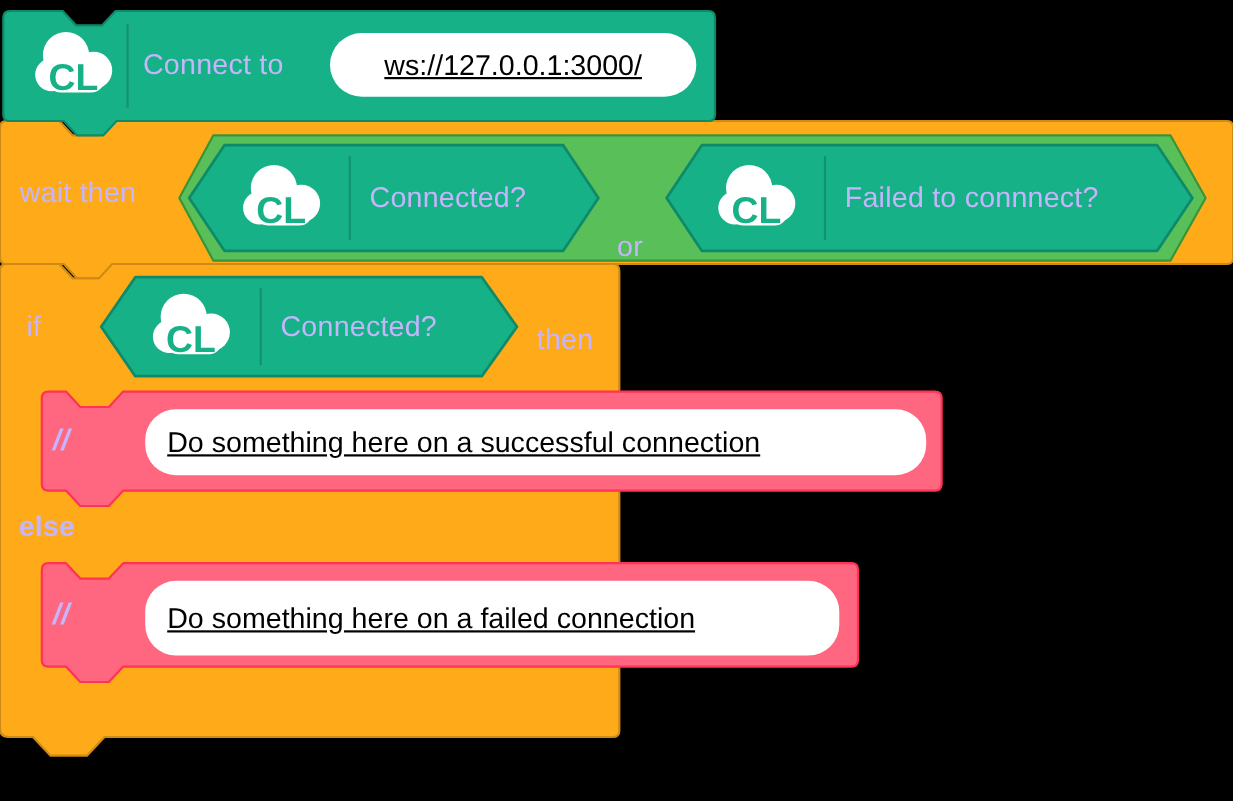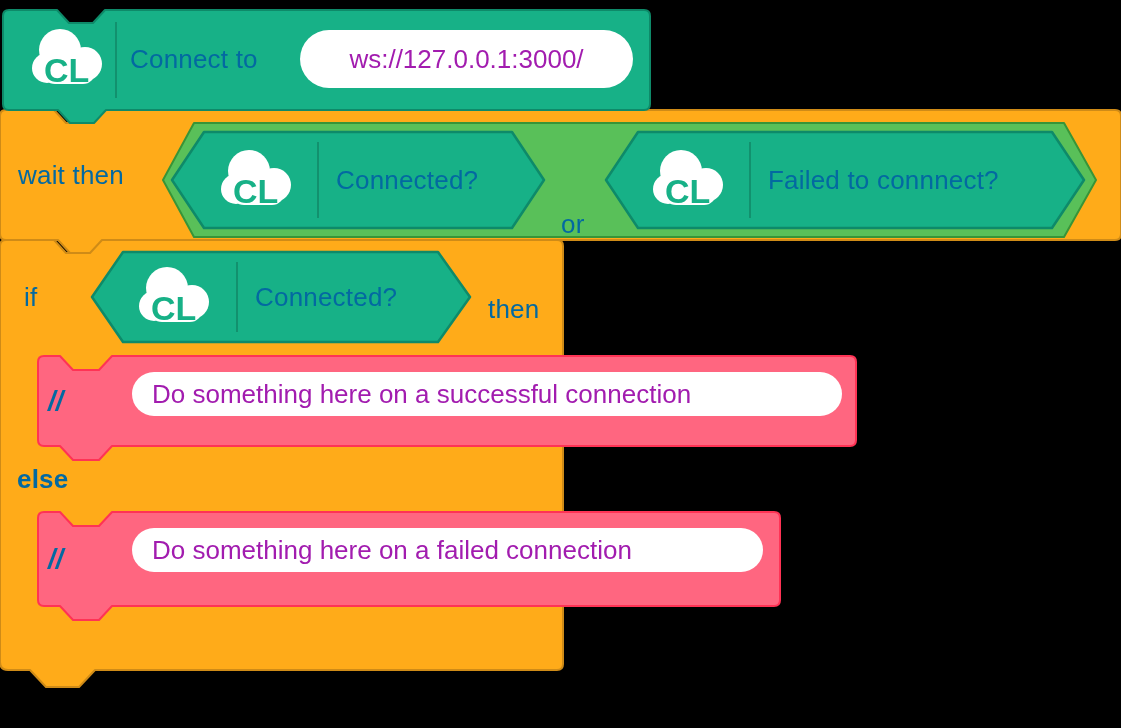--- a/index.html
+++ b/index.html
@@ -1,23 +1,23 @@
 <!DOCTYPE html>
 <html><head>
 <meta charset="utf-8">
 <style>
   html,body{margin:0;padding:0;background:#000;}
   .stage{position:relative;width:1121px;height:728px;background:#000;overflow:hidden;
          font-family:"Liberation Sans", sans-serif;}
   svg.blocks{position:absolute;left:0;top:0;}
-  .lbl{position:absolute;transform:translateY(-50%);white-space:nowrap;color:#0369a1;
+  .lbl{position:absolute;transform:translateY(-50%);white-space:nowrap;color:#c4b5fd;
        font-size:26px;font-weight:500;letter-spacing:.2px;}
   .slash{font-style:italic;font-weight:700;font-size:27px;}
   .pill{position:absolute;background:#fff;display:flex;align-items:center;
-        color:#a21caf;font-size:26px;box-sizing:border-box;}
+        color:#000000;font-size:26px;box-sizing:border-box;text-decoration:underline;}
   .pill.center{justify-content:center;}
   .pill.left{padding-left:20px;}
 </style>
 </head>
 <body>
 
 <div class="stage">
 
   <svg class="blocks" width="1121" height="728" viewBox="0 0 1121 728">
     <defs>
@@ -74,22 +74,22 @@
   <div class="lbl" style="left:336px;top:180px;">Connected?</div>
   <div class="lbl" style="left:561px;top:180px;margin-top:44px;">or</div>
   <div class="lbl" style="left:768px;top:180px;">Failed to connnect?</div>
 
   <div class="lbl" style="left:24px;top:297px;">if</div>
   <div class="lbl" style="left:255px;top:297px;">Connected?</div>
   <div class="lbl" style="left:488px;top:297px;margin-top:12px;">then</div>
   <div class="lbl" style="left:17px;top:479px;font-weight:bold;">else</div>
 
   <div class="lbl slash" style="left:48px;top:401px;">//</div>
-  <div class="pill left" style="left:132px;top:372px;width:710px;height:44px;border-radius:28px;">
+  <div class="pill left" style="left:132px;top:372px;width:710px;height:60px;border-radius:28px;">
     <span>Do something here on a successful connection</span>
   </div>
 
   <div class="lbl slash" style="left:48px;top:559px;">//</div>
-  <div class="pill left" style="left:132px;top:528px;width:631px;height:44px;border-radius:28px;">
+  <div class="pill left" style="left:132px;top:528px;width:631px;height:68px;border-radius:28px;">
     <span>Do something here on a failed connection</span>
   </div>
 
 </div>
 
 </body></html>

